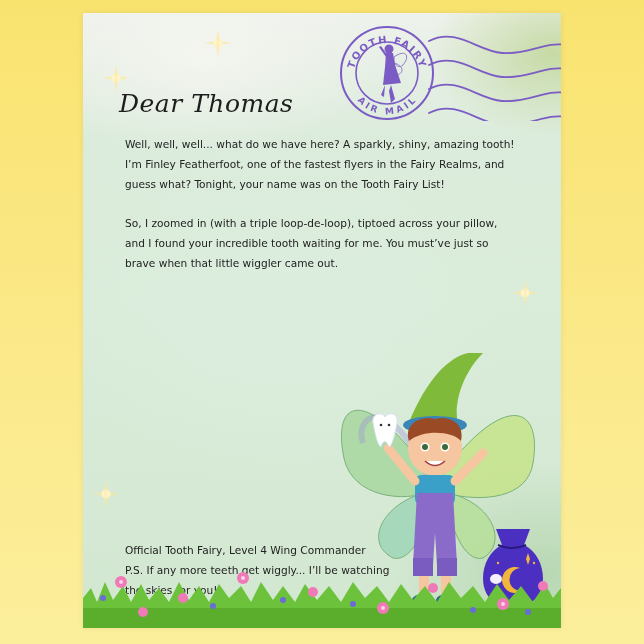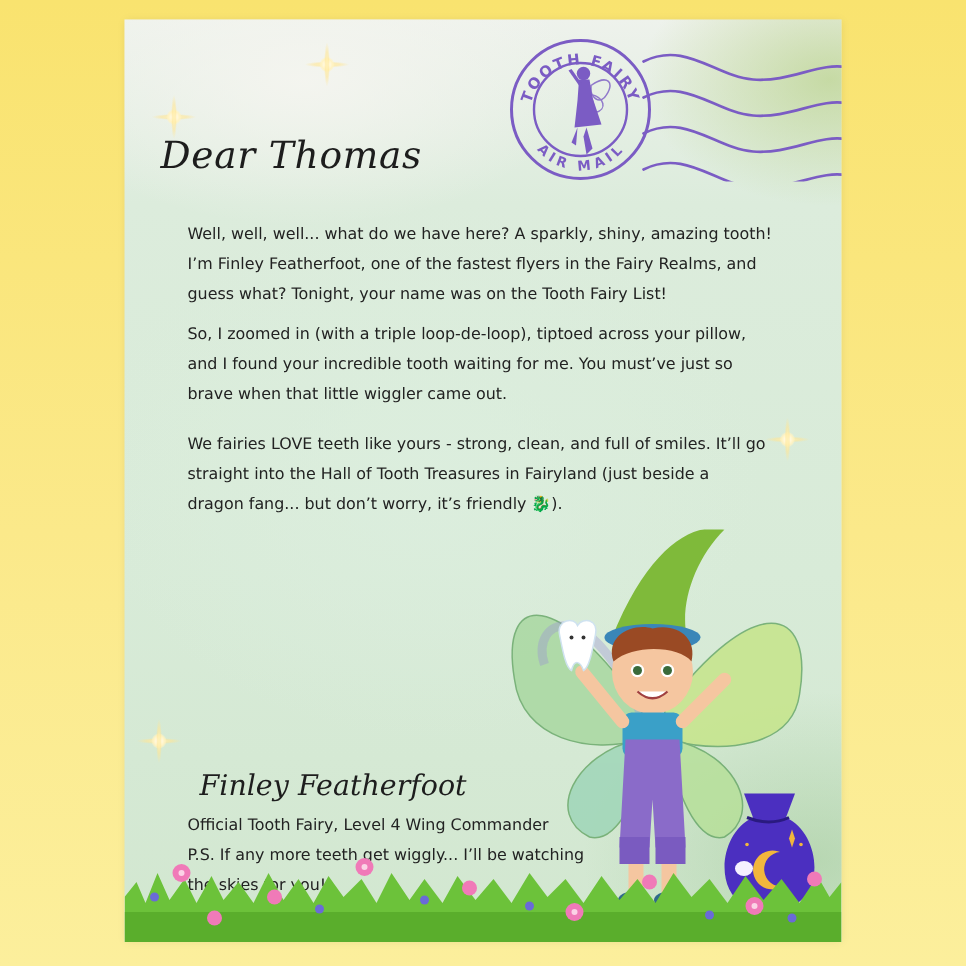--- a/index.html
+++ b/index.html
@@ -26,30 +26,30 @@
     transform: translate(-50%,-50%);
   }
   .sparkle::before { width:30px; height:4px; }
   .sparkle::after { width:4px; height:30px; }
   .sparkle .core {
     position:absolute; left:50%; top:50%; width:10px; height:10px; border-radius:50%;
     transform:translate(-50%,-50%);
     background: radial-gradient(circle, #fff 0%, #fff3c4 50%, transparent 80%);
   }
   .greeting {
-    position:absolute; left:24px; top:76px;
+    position:absolute; left:36px; top:76px;
     font-family: "DejaVu Serif", serif; font-style:italic;
     font-size:25px; color:#1d1d1d; letter-spacing:0.5px;
   }
   .body-text {
     position:absolute; left:42px; color:#222;
     font-family: "DejaVu Sans", sans-serif; font-size:10.6px; line-height:20px;
     white-space:pre-line;
   }
-  .p1 { top:121px; width:440px;margin-top:12px; }
+  .p1 { top:121px; width:440px; }
   .p2 { top:200px; width:440px; }
   .p3 { top:273px; width:440px; }
   .p4 { top:358px; width:260px; }
   .closing { top:471px; }
   .signature {
     position:absolute; left:50px; top:500px;
     font-family: "DejaVu Serif", serif; font-style:italic;
     font-size:19px; color:#1d1d1d;
   }
   .signoff { top:527px; width:300px; }
@@ -113,25 +113,21 @@
   </svg>
 
   <div class="greeting">Dear Thomas</div>
 
   <div class="body-text p1">Well, well, well... what do we have here? A sparkly, shiny, amazing tooth!
 I’m Finley Featherfoot, one of the fastest flyers in the Fairy Realms, and
 guess what? Tonight, your name was on the Tooth Fairy List!</div>
   <div class="body-text p2">So, I zoomed in (with a triple loop-de-loop), tiptoed across your pillow,
 and I found your incredible tooth waiting for me. You must’ve just so
 brave when that little wiggler came out.</div>
-  <div class="body-text p3">We fairies LOVE teeth like yours - strong, clean, and full of smiles. It’ll go
-straight into the Hall of Tooth Treasures in Fairyland (just beside a
-dragon fang... but don’t worry, it’s friendly 🐉).</div>
-
-  <div class="signature">Finley Featherfoot</div>
+
   <div class="body-text signoff">Official Tooth Fairy, Level 4 Wing Commander
 P.S. If any more teeth get wiggly... I’ll be watching
  the skies for you!</div>
 
   <svg class="fairy" viewBox="0 0 210 270">
     <g opacity="0.85">
       <path d="M95 120 C 40 40, 0 40, 10 100 C 15 140, 60 150, 95 140 Z" fill="#a8d8a0" stroke="#6aa86a" stroke-width="1"></path>
       <path d="M95 125 C 60 40, 20 60, 30 90" fill="none" stroke="#8f7fd8" stroke-width="6" opacity="0.35"></path>
       <path d="M110 120 C 170 40, 210 50, 200 110 C 195 145, 150 150, 112 140 Z" fill="#c6e48a" stroke="#6aa86a" stroke-width="1"></path>
       <path d="M92 140 C 50 150, 30 190, 60 205 C 80 210, 95 170, 98 150 Z" fill="#9fd6b8" stroke="#6aa86a" stroke-width="1"></path>

